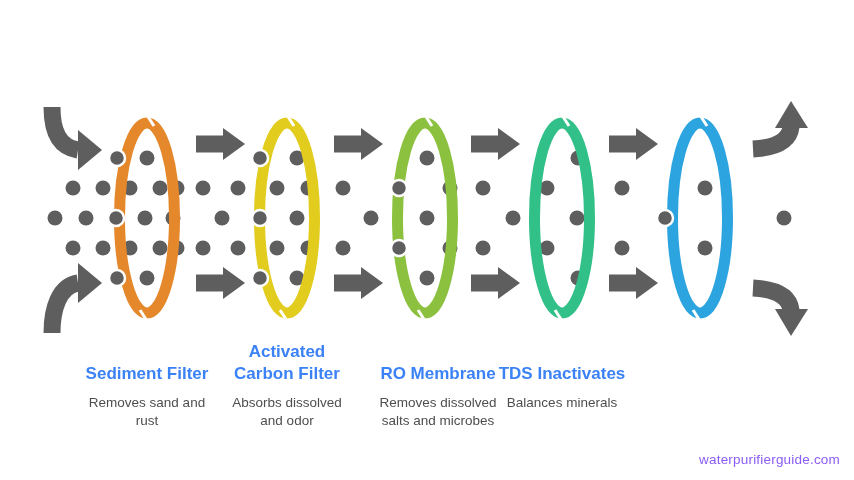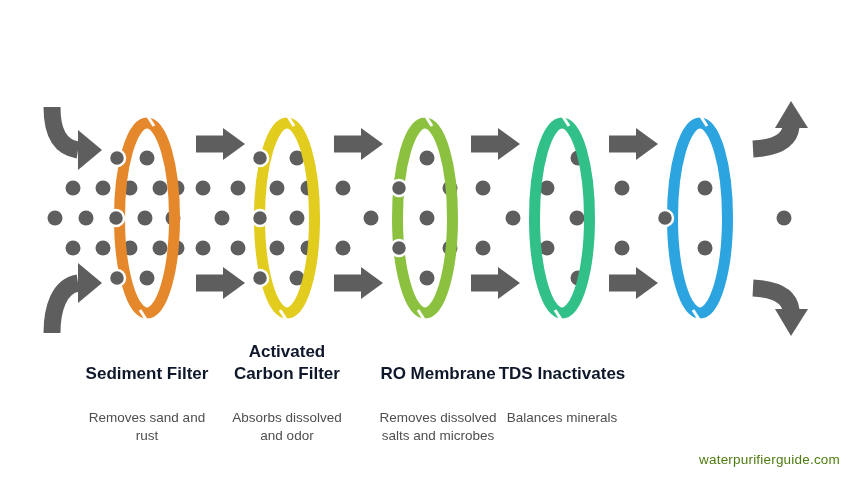--- a/index.html
+++ b/index.html
@@ -5,27 +5,27 @@
   html,body{margin:0;padding:0;}
   body{
     width:854px;height:480px;background:#ffffff;overflow:hidden;
     font-family:"Liberation Sans", sans-serif;
   }
   #stage-canvas{position:relative;width:854px;height:480px;background:#ffffff;}
   #diagram-svg{position:absolute;left:0;top:0;}
   .label-col{position:absolute;top:341px;width:160px;text-align:center;}
   .stage-title{
     min-height:44px;display:flex;align-items:flex-end;justify-content:center;
-    font-weight:bold;font-size:17px;line-height:22px;color:#0f172a;white-space:pre-line;
+    font-weight:bold;font-size:17px;line-height:22px;color:#3b82f6;white-space:pre-line;
   }
   .stage-desc{
-    margin-top:24px;font-size:13.5px;line-height:17.5px;color:#4e4e4e;white-space:pre-line;
+    margin-top:9px;font-size:13.5px;line-height:17.5px;color:#4e4e4e;white-space:pre-line;
   }
   .watermark{
-    position:absolute;right:14px;top:452px;font-size:13.5px;color:#4d7c0f;letter-spacing:.2px;
+    position:absolute;right:14px;top:452px;font-size:13.5px;color:#8b5cf6;letter-spacing:.2px;
   }
 </style>
 </head>
 <body>
 
 <div id="stage-canvas">
 
   <svg id="diagram-svg" width="854" height="480" viewBox="0 0 854 480">
       <circle cx="73" cy="188" r="7.5" fill="#5e5e5e"></circle>
       <circle cx="103" cy="188" r="7.5" fill="#5e5e5e"></circle>

